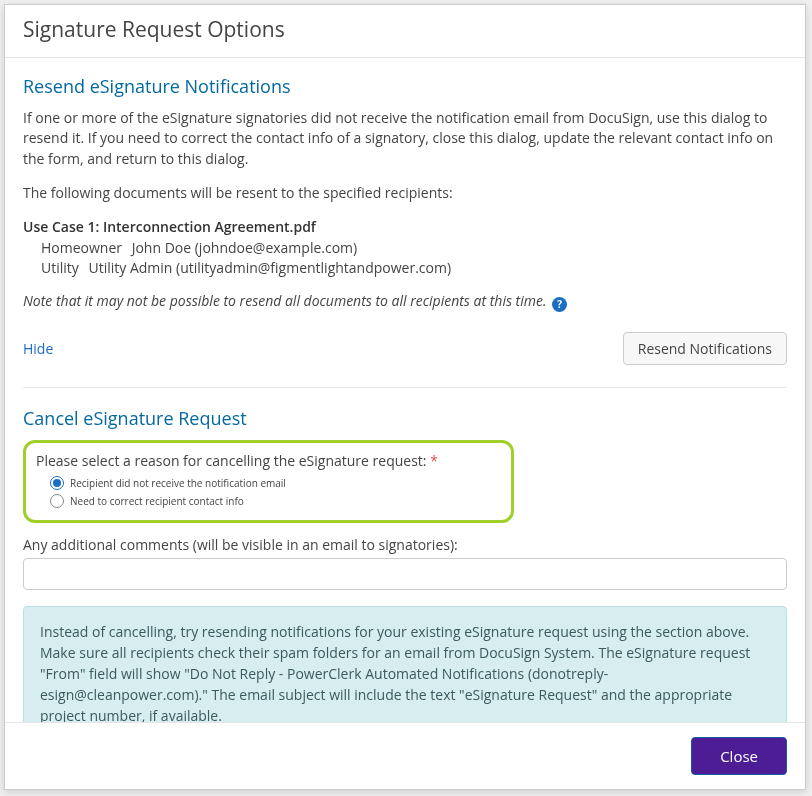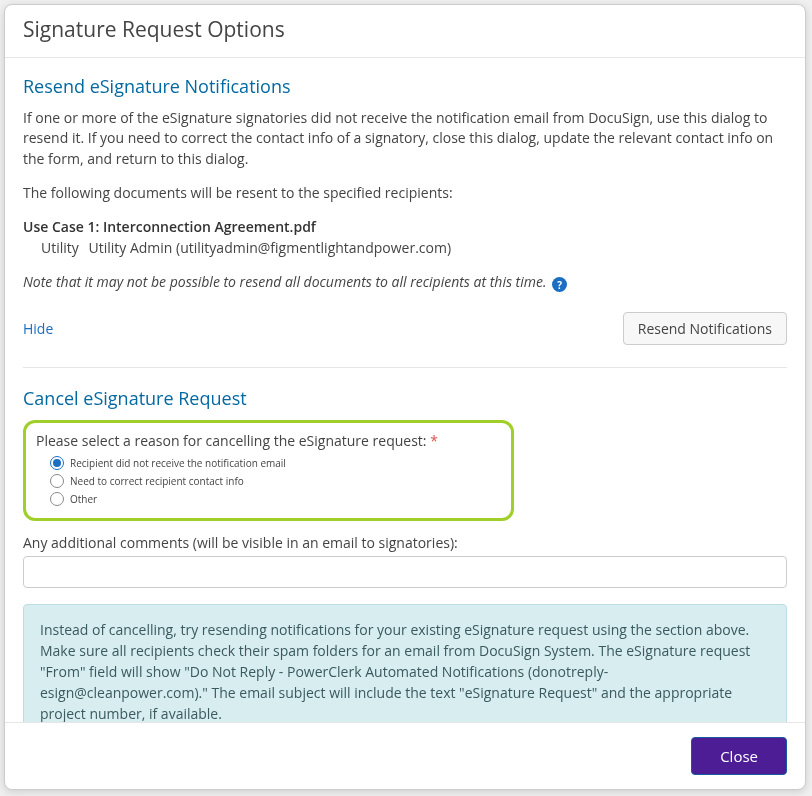--- a/index.html
+++ b/index.html
@@ -11,21 +11,21 @@
       font-family: "Segoe UI", "Open Sans", Arial, sans-serif;
       background: #f0f0f0;
       width: 812px;
       height: 796px;
       overflow: hidden;
       position: relative;
     }
     .modal {
       background: #fff;
       border: 1px solid #ccc;
-      border-radius: 8px;
+      border-radius: 0;
       margin: 4px;
       width: 802px;
       height: 786px;
       display: flex;
       flex-direction: column;
       box-shadow: 0 2px 8px rgba(0,0,0,0.15);
     }
     .modal-header {
       padding: 10px 18px 14px 18px;
       border-bottom: 1px solid #e6e6e6;
@@ -208,20 +208,24 @@
 
   <div class="modal-body">
 
     
     <h3 class="section-heading">Resend eSignature Notifications</h3>
     <p class="body-text">If one or more of the eSignature signatories did not receive the notification email from DocuSign, use this dialog to resend it. If you need to correct the contact info of a signatory, close this dialog, update the relevant contact info on the form, and return to this dialog.</p>
     <p class="body-text">The following documents will be resent to the specified recipients:</p>
 
     <div>
       <div class="doc-name">Use Case 1: Interconnection Agreement.pdf</div>
+      <div class="recipient-row">
+        <span class="role">Homeowner</span>
+        <span class="name"><span>John Doe</span> (<span>johndoe@example.com</span>)</span>
+      </div>
       <div class="recipient-row">
         <span class="role">Utility</span>
         <span class="name"><span>Utility Admin</span> (<span>utilityadmin@figmentlightandpower.com</span>)</span>
       </div>
     </div>
 
     <p class="italic-note">
       <span>Note that it may not be possible to resend all documents to all recipients at this time.</span>
       <span class="info-icon">?</span>
     </p>
@@ -239,24 +243,20 @@
         <span>Please select a reason for cancelling the eSignature request:</span> <span class="req">*</span>
       </div>
       <label class="radio-row">
         <span class="radio selected"></span>
         <span>Recipient did not receive the notification email</span>
       </label>
       <label class="radio-row">
         <span class="radio"></span>
         <span>Need to correct recipient contact info</span>
       </label>
-      <label class="radio-row">
-        <span class="radio"></span>
-        <span>Other</span>
-      </label>
     </div>
 
     <div class="field-label">Any additional comments (will be visible in an email to signatories):</div>
     <input type="text" class="text-input" value="" style="">
 
     <div class="info-panel">Instead of cancelling, try resending notifications for your existing eSignature request using the section above. Make sure all recipients check their spam folders for an email from DocuSign System. The eSignature request "From" field will show "Do Not Reply - PowerClerk Automated Notifications (donotreply-esign@cleanpower.com)." The email subject will include the text "eSignature Request" and the appropriate project number, if available.</div>
 
     
 
   </div>

